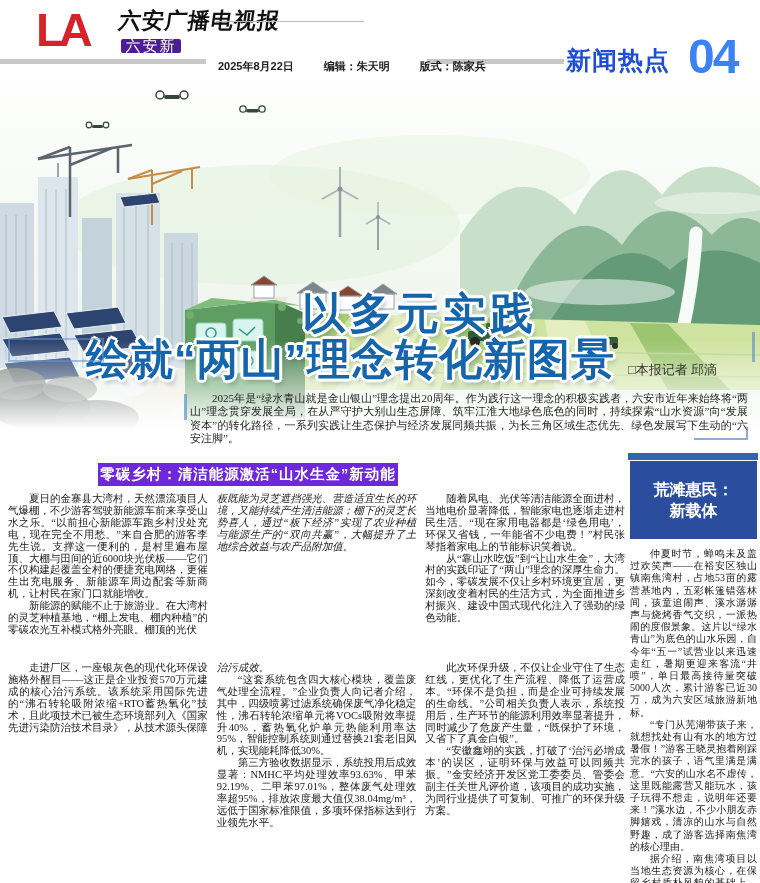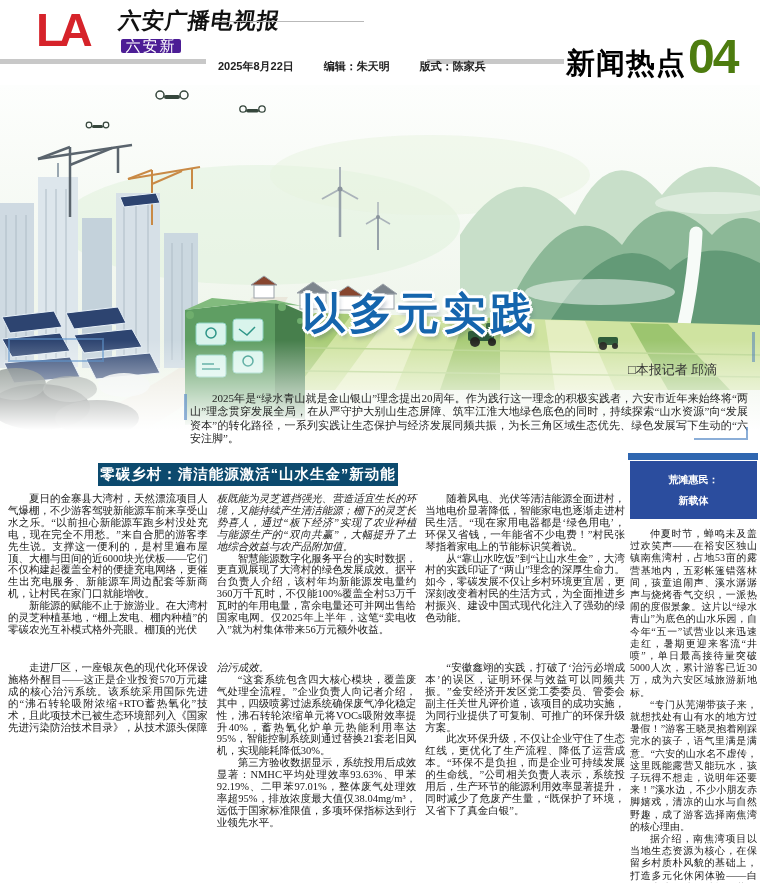--- a/index.html
+++ b/index.html
@@ -12,23 +12,23 @@
   .paper-name{position:absolute;left:119px;top:6px;font-size:22px;font-weight:bold;
               transform:skewX(-8deg);letter-spacing:1px;color:#111;}
   .logo-line{position:absolute;left:216px;top:21px;width:148px;height:1px;background:#b9b9b9;}
   .paper-tag{position:absolute;left:121px;top:39px;width:60px;height:14px;background:#4c1d95;
              color:#fff;font-size:15px;line-height:14px;text-align:center;letter-spacing:2px;border-radius:2px;
              font-family:"Liberation Sans","DejaVu Sans",sans-serif;}
   .bar-left{position:absolute;left:0;top:59px;width:206px;height:5px;background:#c8c8c8;}
   .bar-right{position:absolute;left:427px;top:59px;width:137px;height:5px;background:#c8c8c8;}
   .date-row{position:absolute;left:218px;top:53px;display:flex;gap:30px;font-size:11px;font-weight:bold;
             font-family:"Liberation Sans","DejaVu Sans",sans-serif;color:#222;white-space:nowrap;margin-top:6px;}
-  .column-name{position:absolute;left:566px;top:44px;font-size:29px;font-weight:900;color:#000000;
+  .column-name{position:absolute;left:566px;top:44px;font-size:25px;font-weight:900;color:#1d4ed8;
                font-family:Liberation Sans, sans-serif;letter-spacing:1px;}
-  .page-number{position:absolute;left:688px;top:29px;font-size:48px;font-weight:900;color:#4d7c0f;
+  .page-number{position:absolute;left:688px;top:29px;font-size:48px;font-weight:900;color:#3b82f6;
                font-family:"Liberation Sans","DejaVu Sans",sans-serif;letter-spacing:-2px;}
 
   
   .hero{position:absolute;left:0;top:85px;width:760px;height:345px;}
   .hl{position:absolute;font-family:"Liberation Sans","DejaVu Sans",sans-serif;font-weight:900;
       color:#1565ad;white-space:nowrap;
       text-shadow:-2px -2px 0 #fff,2px -2px 0 #fff,-2px 2px 0 #fff,2px 2px 0 #fff,
                   0 -3px 0 #fff,0 3px 0 #fff,-3px 0 0 #fff,3px 0 0 #fff,3px 5px 4px rgba(40,60,90,.28);}
   .hl1{left:302px;top:200px;font-size:43px;letter-spacing:4px;}
   .hl2{left:86px;top:246px;font-size:43px;letter-spacing:1px;}
@@ -42,35 +42,35 @@
   .intro p{margin:0;text-indent:2em;}
   .intro-corner-l{position:absolute;left:184px;top:394px;width:3px;height:26px;background:rgba(90,140,200,.65);}
   .intro-corner-r{position:absolute;left:694px;top:427px;width:52px;height:11px;
                   border-right:2px solid rgba(90,140,200,.7);border-bottom:2px solid rgba(90,140,200,.7);}
   .intro-bar{position:absolute;left:628px;top:453px;width:130px;height:7px;background:#2f66b0;}
 
   
   .sec{position:absolute;left:8px;width:617px;}
   .sec1{top:463px;}
   .sec2{top:655px;}
-  .sec-bar{height:23px;background:#0c4a6e;color:#fff;text-align:center;line-height:23px;
+  .sec-bar{height:23px;background:#6d28d9;color:#fff;text-align:center;line-height:23px;
            font-family:"Liberation Sans","DejaVu Sans",sans-serif;font-weight:bold;font-size:14.5px;
            letter-spacing:1px;}
   .sec1 .sec-bar{margin-left:90px;width:300px;}
   .sec2 .sec-bar{margin-left:102px;width:338px;}
   .cols{display:flex;gap:9px;margin-top:7px;}
   .col{flex:1;font-size:10.5px;line-height:11.9px;text-align:justify;}
   .col p.para,.side-body p.para{margin:0;text-indent:2em;}
   p.para.noindent{text-indent:0;font-style:italic;}
 
   
   .sidebar{position:absolute;left:630px;top:461px;width:127px;}
   .side-title{background:#2b4d9e;color:#fff;text-align:center;font-weight:bold;
-              font-family:"Liberation Sans","DejaVu Sans",sans-serif;font-size:10px;line-height:21px;
-              padding:8px 3px;}
+              font-family:"Liberation Sans","DejaVu Sans",sans-serif;font-size:16px;line-height:21px;
+              padding:18px 3px;}
   .side-body{margin-top:9px;font-size:10px;line-height:12.2px;text-align:justify;}
 </style>
 </head>
 <body>
 
 <div class="page">
 
   <header>
     <div class="monogram">LA</div>
     <div class="paper-name">六安广播电视报</div>
@@ -256,20 +256,21 @@
         <ellipse cx="97" cy="333" rx="42" ry="18" fill="#5a615d" opacity=".9"></ellipse>
         <ellipse cx="16" cy="299" rx="30" ry="16" fill="#6b7470" opacity=".85"></ellipse>
         <ellipse cx="70" cy="304" rx="27" ry="13" fill="#818a85" opacity=".7"></ellipse>
         <ellipse cx="124" cy="300" rx="26" ry="12" fill="#eef2ef" opacity=".9"></ellipse>
       </g>
 
       <rect x="0" y="255" width="760" height="90" fill="url(#fade)"></rect>
     </svg>
 
     <div class="hl hl1">以多元实践</div>
+    <div class="hl hl2">绘就“两山”理念转化新图景</div>
     <div class="byline">□本报记者 邱滴</div>
   </div>
 
   <div class="decor-box"></div>
   <div class="decor-vline"></div>
 
   <div class="intro-corner-l"></div>
   <div class="intro">
     <p>2025年是“绿水青山就是金山银山”理念提出20周年。作为践行这一理念的积极实践者，六安市近年来始终将“两山”理念贯穿发展全局，在从严守护大别山生态屏障、筑牢江淮大地绿色底色的同时，持续探索“山水资源”向“发展资本”的转化路径，一系列实践让生态保护与经济发展同频共振，为长三角区域生态优先、绿色发展写下生动的“六安注脚”。</p>
   </div>
@@ -280,21 +281,20 @@
     <div class="sec-bar">零碳乡村：清洁能源激活“山水生金”新动能</div>
     <div class="cols">
       <div class="col">
 
       <p class="para">夏日的金寨县大湾村，天然漂流项目人气爆棚，不少游客驾驶新能源车前来享受山水之乐。“以前担心新能源车跑乡村没处充电，现在完全不用愁。”来自合肥的游客李先生说。支撑这一便利的，是村里遍布屋顶、大棚与田间的近6000块光伏板——它们不仅构建起覆盖全村的便捷充电网络，更催生出充电服务、新能源车周边配套等新商机，让村民在家门口就能增收。</p>
           <p class="para">新能源的赋能不止于旅游业。在大湾村的灵芝种植基地，“棚上发电、棚内种植”的零碳农光互补模式格外亮眼。棚顶的光伏</p>
         </div>
       <div class="col">
 
       <p class="para noindent">板既能为灵芝遮挡强光、营造适宜生长的环境，又能持续产生清洁能源；棚下的灵芝长势喜人，通过“板下经济”实现了农业种植与能源生产的“双向共赢”，大幅提升了土地综合效益与农产品附加值。</p>
-          <p class="para">智慧能源数字化服务平台的实时数据，更直观展现了大湾村的绿色发展成效。据平台负责人介绍，该村年均新能源发电量约360万千瓦时，不仅能100%覆盖全村53万千瓦时的年用电量，富余电量还可并网出售给国家电网。仅2025年上半年，这笔“卖电收入”就为村集体带来56万元额外收益。</p>
         </div>
       <div class="col">
 
       <p class="para">随着风电、光伏等清洁能源全面进村，当地电价显著降低，智能家电也逐渐走进村民生活。“现在家用电器都是‘绿色用电’，环保又省钱，一年能省不少电费！”村民张琴指着家电上的节能标识笑着说。</p>
           <p class="para">从“靠山水吃饭”到“让山水生金”，大湾村的实践印证了“两山”理念的深厚生命力。如今，零碳发展不仅让乡村环境更宜居，更深刻改变着村民的生活方式，为全面推进乡村振兴、建设中国式现代化注入了强劲的绿色动能。</p>
         </div>
     </div>
   </section>
 
   <section class="sec sec2">
@@ -304,22 +304,22 @@
           <p class="para">走进厂区，一座银灰色的现代化环保设施格外醒目——这正是企业投资570万元建成的核心治污系统。该系统采用国际先进的“沸石转轮吸附浓缩+RTO蓄热氧化”技术，且此项技术已被生态环境部列入《国家先进污染防治技术目录》，从技术源头保障</p>
         </div>
       <div class="col">
 
       <p class="para noindent">治污成效。</p>
           <p class="para">“这套系统包含四大核心模块，覆盖废气处理全流程。”企业负责人向记者介绍，其中，四级喷雾过滤系统确保废气净化稳定性，沸石转轮浓缩单元将VOCs吸附效率提升40%，蓄热氧化炉单元热能利用率达95%，智能控制系统则通过替换21套老旧风机，实现能耗降低30%。</p>
           <p class="para">第三方验收数据显示，系统投用后成效显著：NMHC平均处理效率93.63%、甲苯92.19%、二甲苯97.01%，整体废气处理效率超95%，排放浓度最大值仅38.04mg/m³，远低于国家标准限值，多项环保指标达到行业领先水平。</p>
         </div>
       <div class="col">
 
-      <p class="para">“安徽鑫翊的实践，打破了‘治污必增成本’的误区，证明环保与效益可以同频共振。”金安经济开发区党工委委员、管委会副主任关世凡评价道，该项目的成功实施，为同行业提供了可复制、可推广的环保升级方案。</p>
-          <p class="para">此次环保升级，不仅让企业守住了生态红线，更优化了生产流程、降低了运营成本。“环保不是负担，而是企业可持续发展的生命线。”公司相关负责人表示，系统投用后，生产环节的能源利用效率显著提升，同时减少了危废产生量，“既保护了环境，又省下了真金白银”。</p>
+      <p class="para">此次环保升级，不仅让企业守住了生态红线，更优化了生产流程、降低了运营成本。“环保不是负担，而是企业可持续发展的生命线。”公司相关负责人表示，系统投用后，生产环节的能源利用效率显著提升，同时减少了危废产生量，“既保护了环境，又省下了真金白银”。</p>
+          <p class="para">“安徽鑫翊的实践，打破了‘治污必增成本’的误区，证明环保与效益可以同频共振。”金安经济开发区党工委委员、管委会副主任关世凡评价道，该项目的成功实施，为同行业提供了可复制、可推广的环保升级方案。</p>
         </div>
     </div>
   </section>
 
   <aside class="sidebar">
     <div class="side-title">
       <div>荒滩惠民：</div>
       <div>新载体</div>
     </div>
     <div class="side-body">

